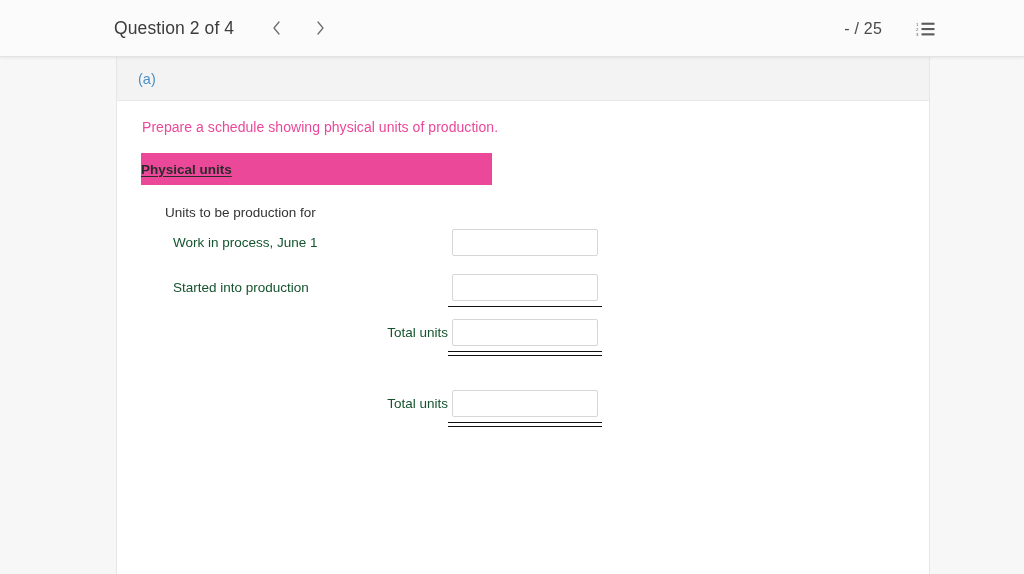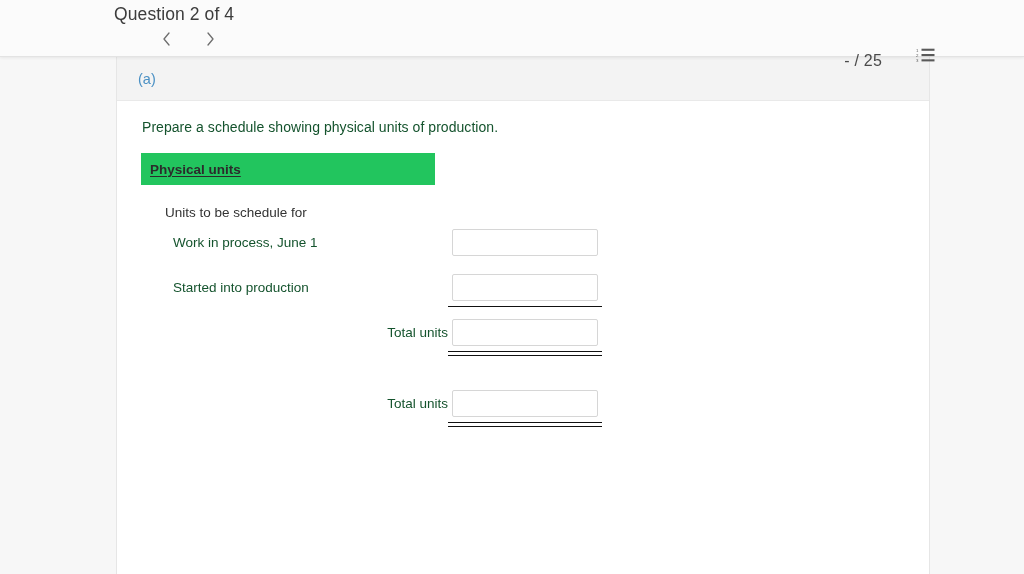--- a/index.html
+++ b/index.html
@@ -22,21 +22,20 @@
     border-bottom: 1px solid #e3e3e3;
     box-shadow: 0 1px 3px rgba(0,0,0,0.07);
     display: flex;
     align-items: center;
     z-index: 5;
   }
   .header-left {
     display: flex;
     align-items: center;
     margin-left: 114px;
-    flex-direction: column;
   }
   .question-title {
     font-size: 17.5px;
     color: #3c3c3c;
     letter-spacing: 0.1px;
     white-space: nowrap;
   }
   .nav-arrows {
     display: flex;
     align-items: center;
@@ -53,24 +52,24 @@
     cursor: pointer;
     padding: 0;
     color: #6d6d6d;
   }
   .nav-btn svg { display: block; }
   .nav-btn.next { margin-left: 16px; }
 
   .header-right {
     position: absolute;
     right: 0;
-    top: 13px;
+    top: 0;
     height: 57px;
     display: flex;
-    align-items: flex-end;
+    align-items: center;
   }
   .score {
     font-size: 16px;
     color: #4a4a4a;
     white-space: nowrap;
     letter-spacing: 0.2px;
   }
   .list-icon-btn {
     width: 30px;
     height: 30px;
@@ -116,37 +115,36 @@
   .part-label {
     font-size: 14.5px;
     color: #4a90c4;
   }
 
   .card-body {
     padding: 18px 0 0 0;
   }
   .instruction {
     font-size: 14px;
-    color: #14532d;
+    color: #ec4899;
     padding-left: 25px;
     margin-bottom: 18px;
     letter-spacing: 0.05px;
   }
 
   
   .sched {
     padding-left: 24px;
   }
   .sched-head {
-    width: 294px;
+    width: 351px;
     height: 32px;
-    background: #22c55e;
-    display: flex;
-    align-items: center;
-    padding-left: 9px;
+    background: #ec4899;
+    display: flex;
+    align-items: center;
   }
   .sched-head-text {
     font-size: 13.5px;
     font-weight: bold;
     color: #2b2b2b;
     text-decoration: underline;
     text-underline-offset: 2px;
   }
 
   .group-title {
@@ -265,21 +263,21 @@
 
     <div class="card-body">
       <div class="instruction">Prepare a schedule showing physical units of production.</div>
 
       <div class="sched">
         <div class="sched-head">
           <span class="sched-head-text">Physical units</span>
         </div>
 
         <div>
-          <div class="group-title">Units to be schedule for</div>
+          <div class="group-title">Units to be production for</div>
 
           <div class="row">
             <div class="row-label">Work in process, June 1</div>
             <div class="cell">
               <input class="answer-input" type="text" value="" style="">
             </div>
           </div>
 
           <div class="row">
             <div class="row-label">Started into production</div>

